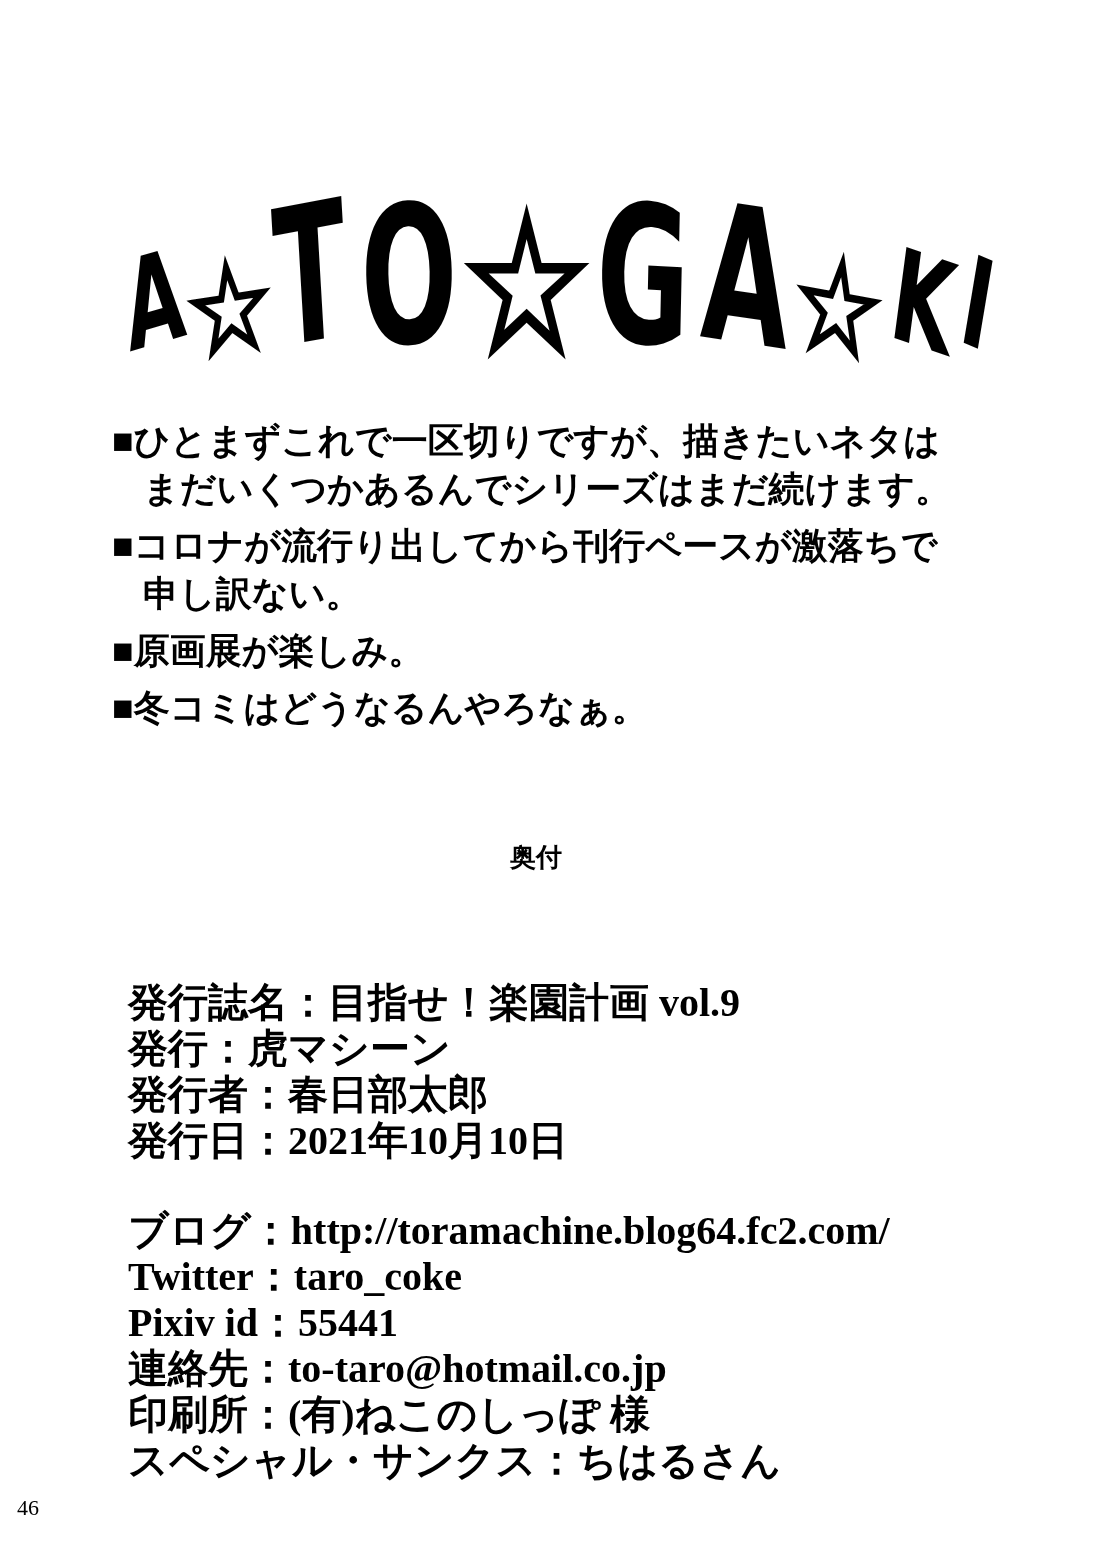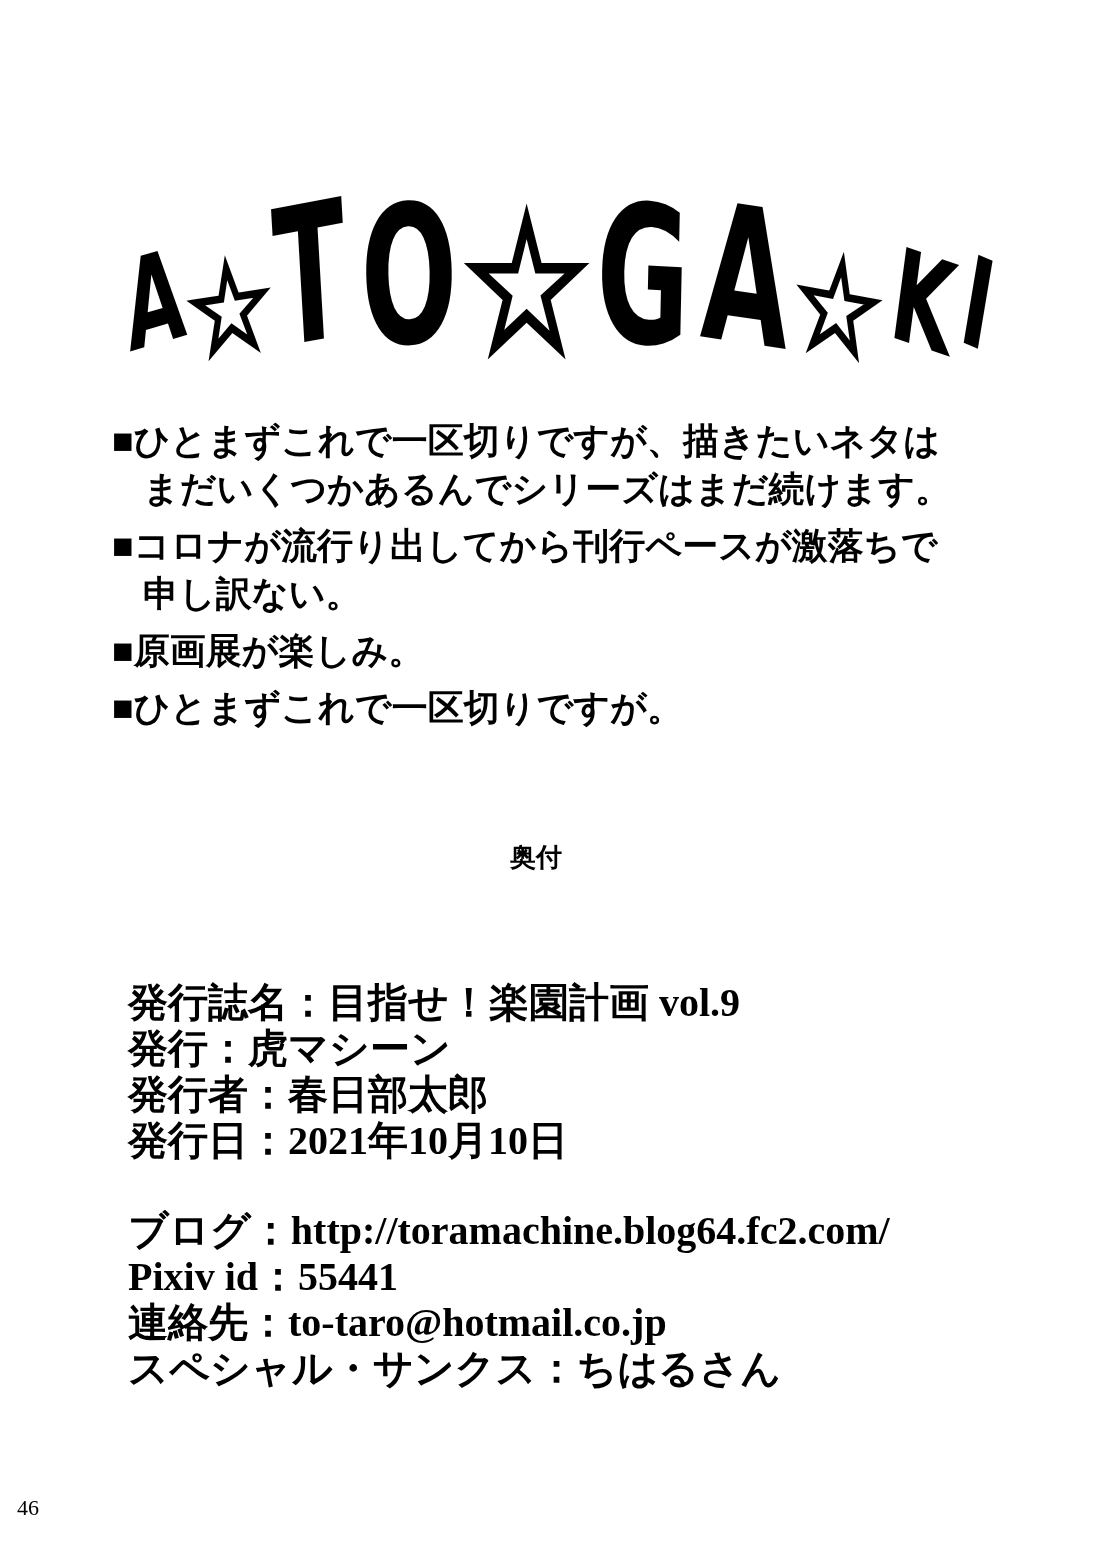--- a/index.html
+++ b/index.html
@@ -78,33 +78,35 @@
       <div class="note-line note-cont">まだいくつかあるんでシリーズはまだ続けます。</div>
     </div>
     <div class="note">
       <div class="note-line">■コロナが流行り出してから刊行ペースが激落ちで</div>
       <div class="note-line note-cont">申し訳ない。</div>
     </div>
     <div class="note">
       <div class="note-line">■原画展が楽しみ。</div>
     </div>
     <div class="note">
-      <div class="note-line">■ひとまずこれで一区切りですが。</div>
+      <div class="note-line">■冬コミはどうなるんやろなぁ。</div>
     </div>
   </div>
 
   <div class="okuzuke-heading">奥付</div>
 
   <div class="colophon">
     <div>発行誌名：目指せ！楽園計画 vol.9</div>
     <div>発行：虎マシーン</div>
     <div>発行者：春日部太郎</div>
     <div>発行日：2021年10月10日</div>
     <div class="colophon-block-gap"></div>
     <div>ブログ：http://toramachine.blog64.fc2.com/</div>
+    <div>Twitter：taro_coke</div>
     <div>Pixiv id：55441</div>
     <div>連絡先：to-taro@hotmail.co.jp</div>
+    <div>印刷所：(有)ねこのしっぽ 様</div>
     <div>スペシャル・サンクス：ちはるさん</div>
   </div>
 
   <div class="page-num">46</div>
 
 </div>
 
 </body></html>

